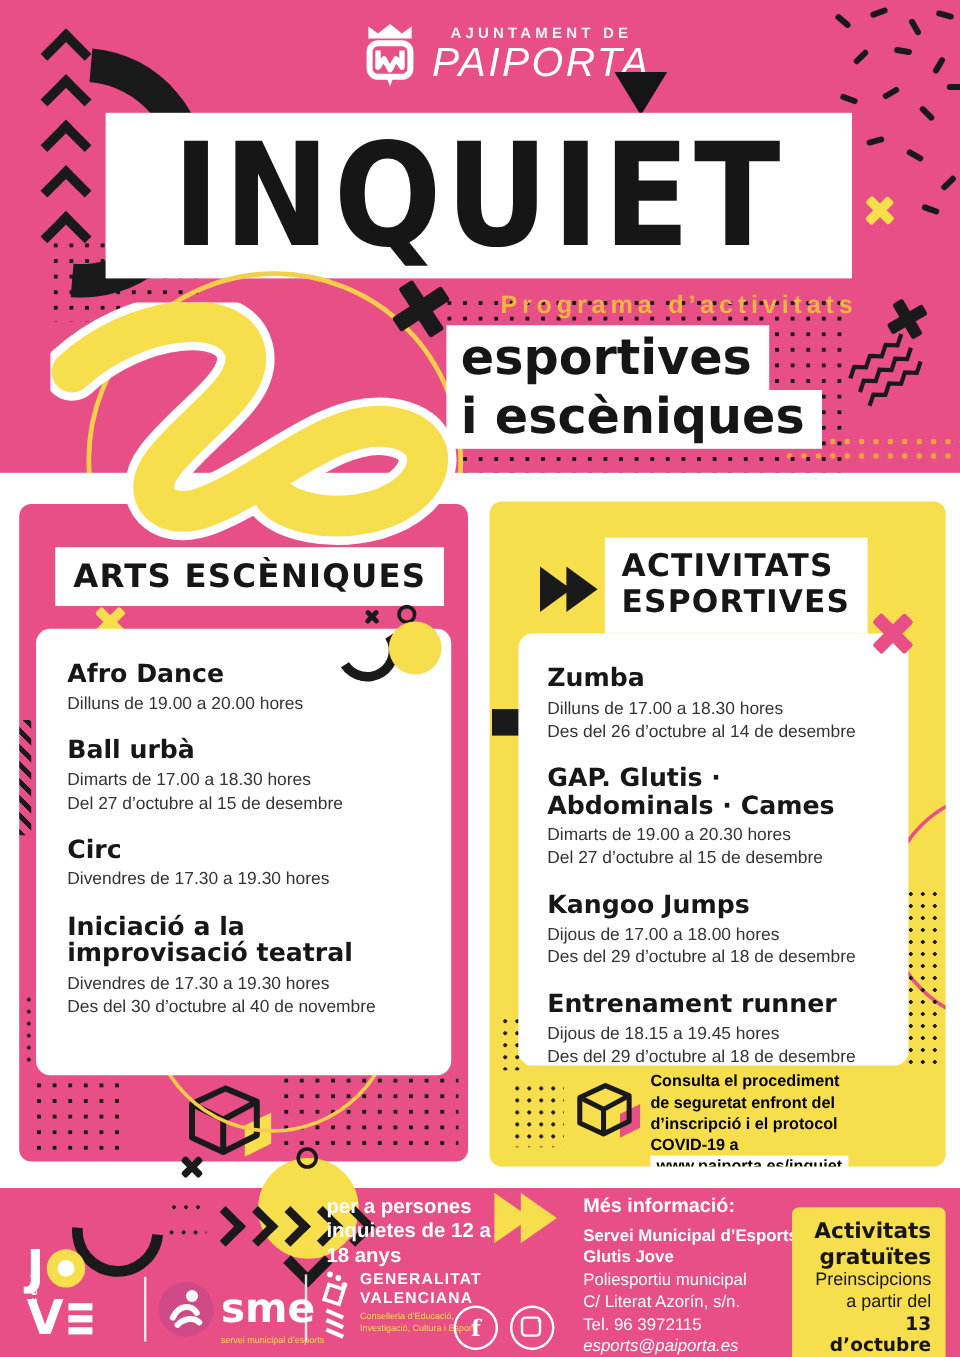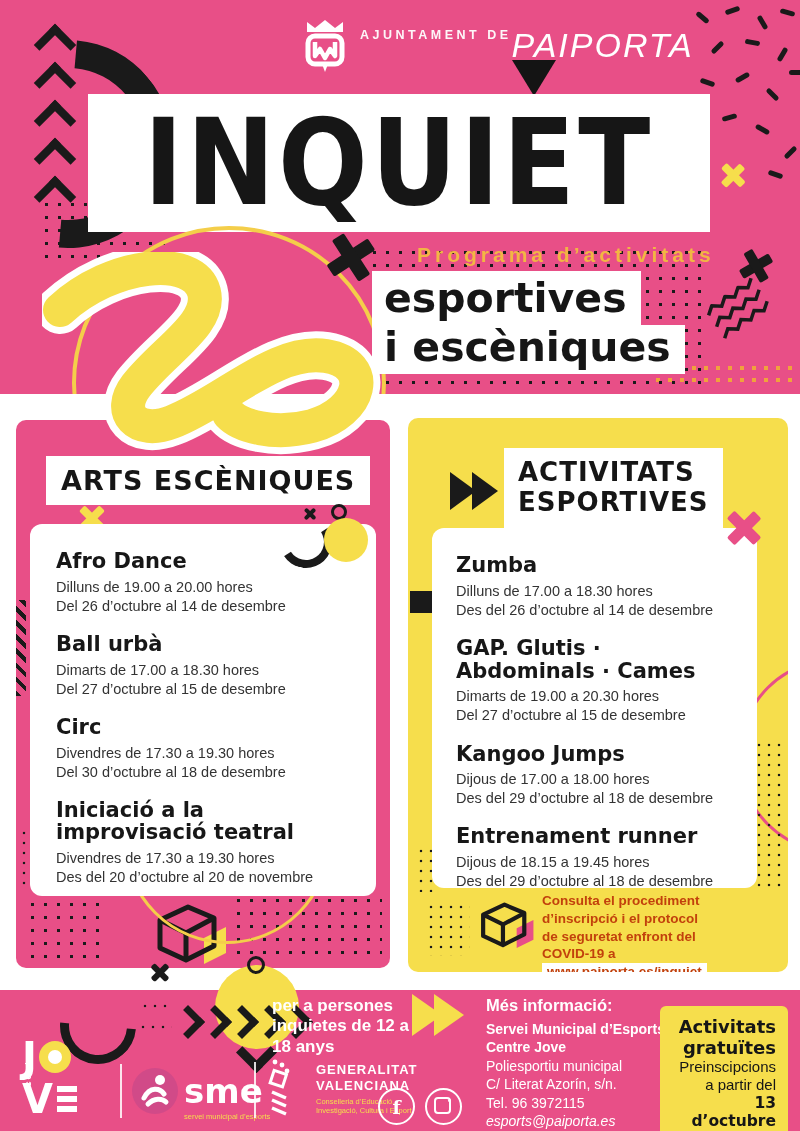--- a/index.html
+++ b/index.html
@@ -21,21 +21,21 @@
   .dots.orange{background-image:radial-gradient(circle,#F0A23C 2.3px,transparent 2.5px);background-size:12px 12px;}
   .chev-up{width:22px;height:22px;border-top:8px solid #1a1a1a;border-right:8px solid #1a1a1a;transform:rotate(-45deg);margin:4px 0;}
   .chev-up.sm{width:13px;height:13px;border-width:5px;margin:3px 0;}
   .chev-right{display:inline-block;width:17px;height:17px;border-top:7px solid #1a1a1a;border-right:7px solid #1a1a1a;transform:rotate(45deg);margin-right:3px;}
   .tri-right{width:0;height:0;border-top:19px solid transparent;border-bottom:19px solid transparent;border-left:26px solid #1a1a1a;}
   .tri-right.yellow{border-left-color:#F6DE4C;border-top-width:21px;border-bottom-width:21px;border-left-width:30px;}
   .confetti i{position:absolute;width:15px;height:5px;border-radius:3px;background:#1a1a1a;display:block;}
 
   
   .paiporta{left:302px;top:18px;display:flex;align-items:center;gap:12px;color:#fff;}
-  .paiporta .txt{display:flex;flex-direction:row;}
+  .paiporta .txt{display:flex;flex-direction:column;align-items:center;}
   .org-small{font-size:12.5px;letter-spacing:3.5px;font-weight:700;opacity:.95;}
   .org-big{font-size:34px;letter-spacing:2px;font-weight:400;line-height:1.05;font-style:italic;}
   .tri-down{left:512px;top:60px;width:0;height:0;border-left:22px solid transparent;border-right:22px solid transparent;border-top:36px solid #141414;}
   .banner{left:88px;top:94px;width:622px;height:138px;background:#fff;display:flex;align-items:center;justify-content:center;}
   .title{font-family:"DejaVu Sans",sans-serif;font-weight:bold;font-size:96px;color:#161616;letter-spacing:3px;transform:scale(1.1,1.24);white-space:nowrap;}
   .chevcol-tl{left:40px;top:26px;display:flex;flex-direction:column;}
   .arc-tl{left:-36px;top:40px;width:152px;height:152px;border:28px solid #1a1a1a;border-radius:50%;border-top-color:transparent;border-left-color:transparent;transform:rotate(-40deg);}
   .squiggle{left:710px;top:288px;transform:rotate(-35deg);}
   .ring-yellow-big{left:72px;top:226px;width:306px;height:306px;border:4px solid #F4CE4A;border-radius:50%;}
 
@@ -59,21 +59,21 @@
   .items{padding:26px 24px 0 26px;}
   .item{margin-bottom:17px;}
   .item .name{font-family:"DejaVu Sans",sans-serif;font-weight:bold;font-size:21px;color:#171717;line-height:1.08;margin-bottom:5px;}
   .item .line{font-size:14.5px;color:#333;line-height:1.32;}
   .smile{position:absolute;border:8px solid #1a1a1a;border-radius:50%;border-top-color:transparent;border-left-color:transparent;transform:rotate(12deg);}
   .ycircle{position:absolute;background:#F6DE4C;border-radius:50%;}
   .play2{display:flex;gap:4px;}
   .hatch{position:absolute;background:repeating-linear-gradient(45deg,#1a1a1a 0 4px,transparent 4px 10px);}
 
   .cube{position:absolute;}
-  .covid{position:absolute;left:134px;top:474px;width:238px;color:#c2410c;font-weight:800;font-size:13.5px;line-height:1.32;}
+  .covid{position:absolute;left:134px;top:474px;width:238px;color:#000000;font-weight:800;font-size:13.5px;line-height:1.32;}
   .covid .url{background:#fff;padding:1px 5px;font-size:13.5px;white-space:nowrap;}
 
   .ring-pink{position:absolute;border:3px solid #E84F87;border-radius:50%;}
   .ring-yellow-card{position:absolute;border:3.5px solid #F4CE4A;border-radius:50%;z-index:1;}
 
   
   .audience{left:272px;top:996px;color:#fff;font-weight:800;font-size:17px;line-height:1.2;}
   .chevrow{left:176px;top:1010px;display:flex;}
   .playrow{left:412px;top:994px;display:flex;gap:2px;}
   .info{left:486px;top:995px;color:#fff;font-size:14px;line-height:1.32;}
@@ -90,21 +90,21 @@
   .jove .row{display:flex;align-items:center;height:42px;font-family:"DejaVu Sans",sans-serif;font-weight:bold;font-size:40px;line-height:1;}
   .jove .oball{width:32px;height:32px;background:#F6DE4C;border-radius:50%;margin-left:2px;position:relative;}
   .jove .oball::after{content:"";position:absolute;left:9px;top:9px;width:14px;height:14px;background:#fff;border-radius:50%;}
   .ebars{display:inline-flex;flex-direction:column;gap:4px;margin-left:4px;}
   .ebars i{width:20px;height:6px;background:#fff;display:block;}
   .vdiv{position:absolute;width:2px;background:rgba(255,255,255,.85);}
   .sme{left:132px;top:1068px;display:flex;align-items:flex-start;gap:6px;color:#fff;}
   .sme .ball{width:46px;height:46px;border-radius:50%;background:#D14A88;position:relative;}
   .sme .name{font-family:"DejaVu Sans",sans-serif;font-weight:bold;font-size:34px;line-height:1;margin-top:6px;}
   .sme .sub{position:absolute;left:52px;top:44px;color:#F6DE4C;font-size:7.5px;white-space:nowrap;}
-  .gv{left:268px;top:1058px;display:flex;gap:24px;color:#fff;align-items:flex-end;}
+  .gv{left:268px;top:1058px;display:flex;gap:8px;color:#fff;}
   .gv .t1{font-size:13px;font-weight:700;letter-spacing:1px;line-height:1.2;}
   .gv .sub{color:#F6DE4C;font-size:7.5px;line-height:1.3;margin-top:3px;}
   .social{left:378px;top:1088px;display:flex;gap:10px;}
   .soc{width:33px;height:33px;border:2.5px solid #fff;border-radius:50%;display:flex;align-items:center;justify-content:center;color:#fff;font-weight:800;font-size:19px;font-family:"DejaVu Serif",serif;}
   .ig{position:relative;}
   .ig::before{content:"";position:absolute;left:7px;top:7px;width:13px;height:13px;border:2px solid #fff;border-radius:4px;}
   .ig::after{content:"";position:absolute;right:9px;top:9px;width:3px;height:3px;background:#fff;border-radius:50%;}
 </style>
 </head>
 <body>
@@ -192,36 +192,34 @@
     <div class="dots small" style="left:3px;top:408px;width:9px;height:62px;"></div>
     <div class="ring-yellow-card" style="left:108px;top:318px;width:200px;height:200px;"></div>
 
     <div class="panel panel-arts">
       <div class="smile" style="right:44px;top:-8px;width:36px;height:36px;"></div>
       <div class="ycircle" style="right:8px;top:-6px;width:44px;height:44px;"></div>
       <div class="items">
         <div class="item">
           <div class="name">Afro Dance</div>
           <div class="line">Dilluns de 19.00 a 20.00 hores</div>
-          <div class="line">Del 26 d’octubre al 14 de desembre</div>
         </div>
         <div class="item">
           <div class="name">Ball urbà</div>
           <div class="line">Dimarts de 17.00 a 18.30 hores</div>
           <div class="line">Del 27 d’octubre al 15 de desembre</div>
         </div>
         <div class="item">
           <div class="name">Circ</div>
           <div class="line">Divendres de 17.30 a 19.30 hores</div>
-          <div class="line">Del 30 d’octubre al 18 de desembre</div>
         </div>
         <div class="item">
           <div class="name">Iniciació a la improvisació teatral</div>
           <div class="line">Divendres de 17.30 a 19.30 hores</div>
-          <div class="line">Des del 20 d’octubre al 20 de novembre</div>
+          <div class="line">Des del 30 d’octubre al 40 de novembre</div>
         </div>
       </div>
     </div>
 
     <div class="dots" style="left:10px;top:478px;width:76px;height:64px;"></div>
     <svg class="cube" style="left:132px;top:480px;" width="84" height="70" viewBox="0 0 84 70">
       <polygon points="56,38 78,27 78,53 56,64" fill="#F6DE4C"></polygon>
       <g fill="none" stroke="#1a1a1a" stroke-width="5" stroke-linejoin="round">
         <polygon points="12,20 40,7 66,18 66,46 38,60 12,48"></polygon>
         <polyline points="12,20 38,33 66,18"></polyline>
@@ -277,22 +275,22 @@
     <svg class="cube" style="left:66px;top:480px;" width="64" height="56" viewBox="0 0 84 70">
       <polygon points="56,38 78,27 78,53 56,64" fill="#E84F87"></polygon>
       <g fill="none" stroke="#1a1a1a" stroke-width="5.5" stroke-linejoin="round">
         <polygon points="12,20 40,7 66,18 66,46 38,60 12,48"></polygon>
         <polyline points="12,20 38,33 66,18"></polyline>
         <line x1="38" y1="33" x2="38" y2="60"></line>
       </g>
     </svg>
     <div class="covid">
       <div>Consulta el procediment</div>
+      <div>de seguretat enfront del</div>
       <div>d’inscripció i el protocol</div>
-      <div>de seguretat enfront del</div>
       <div>
         <span>COVID-19 a</span>
         <span class="url">www.paiporta.es/inquiet</span>
       </div>
     </div>
   </div>
 
   <div class="abs" style="left:60px;top:988px;width:58px;height:58px;border:9px solid #1a1a1a;border-radius:50%;border-top-color:transparent;border-right-color:transparent;transform:rotate(-40deg);"></div>
   <div class="ycircle" style="left:215px;top:965px;width:84px;height:84px;"></div>
   <div class="x-mark" style="left:150px;top:963px;width:20px;height:20px;"></div>
@@ -314,21 +312,21 @@
 
   <div class="abs audience">
     <div>per a persones</div>
     <div>inquietes de 12 a</div>
     <div>18 anys</div>
   </div>
 
   <div class="abs info">
     <div class="h">Més informació:</div>
     <div class="b">Servei Municipal d’Esports</div>
-    <div class="b">Centre Jove</div>
+    <div class="b">Glutis Jove</div>
     <div>Poliesportiu municipal</div>
     <div>C/ Literat Azorín, s/n.</div>
     <div>Tel. 96 3972115</div>
     <div class="em">esports@paiporta.es</div>
     <div class="em">joventut@paiporta.es</div>
   </div>
 
   <div class="abs promo">
     <span class="s">Activitats</span>
     <span class="s">gratuïtes</span>

